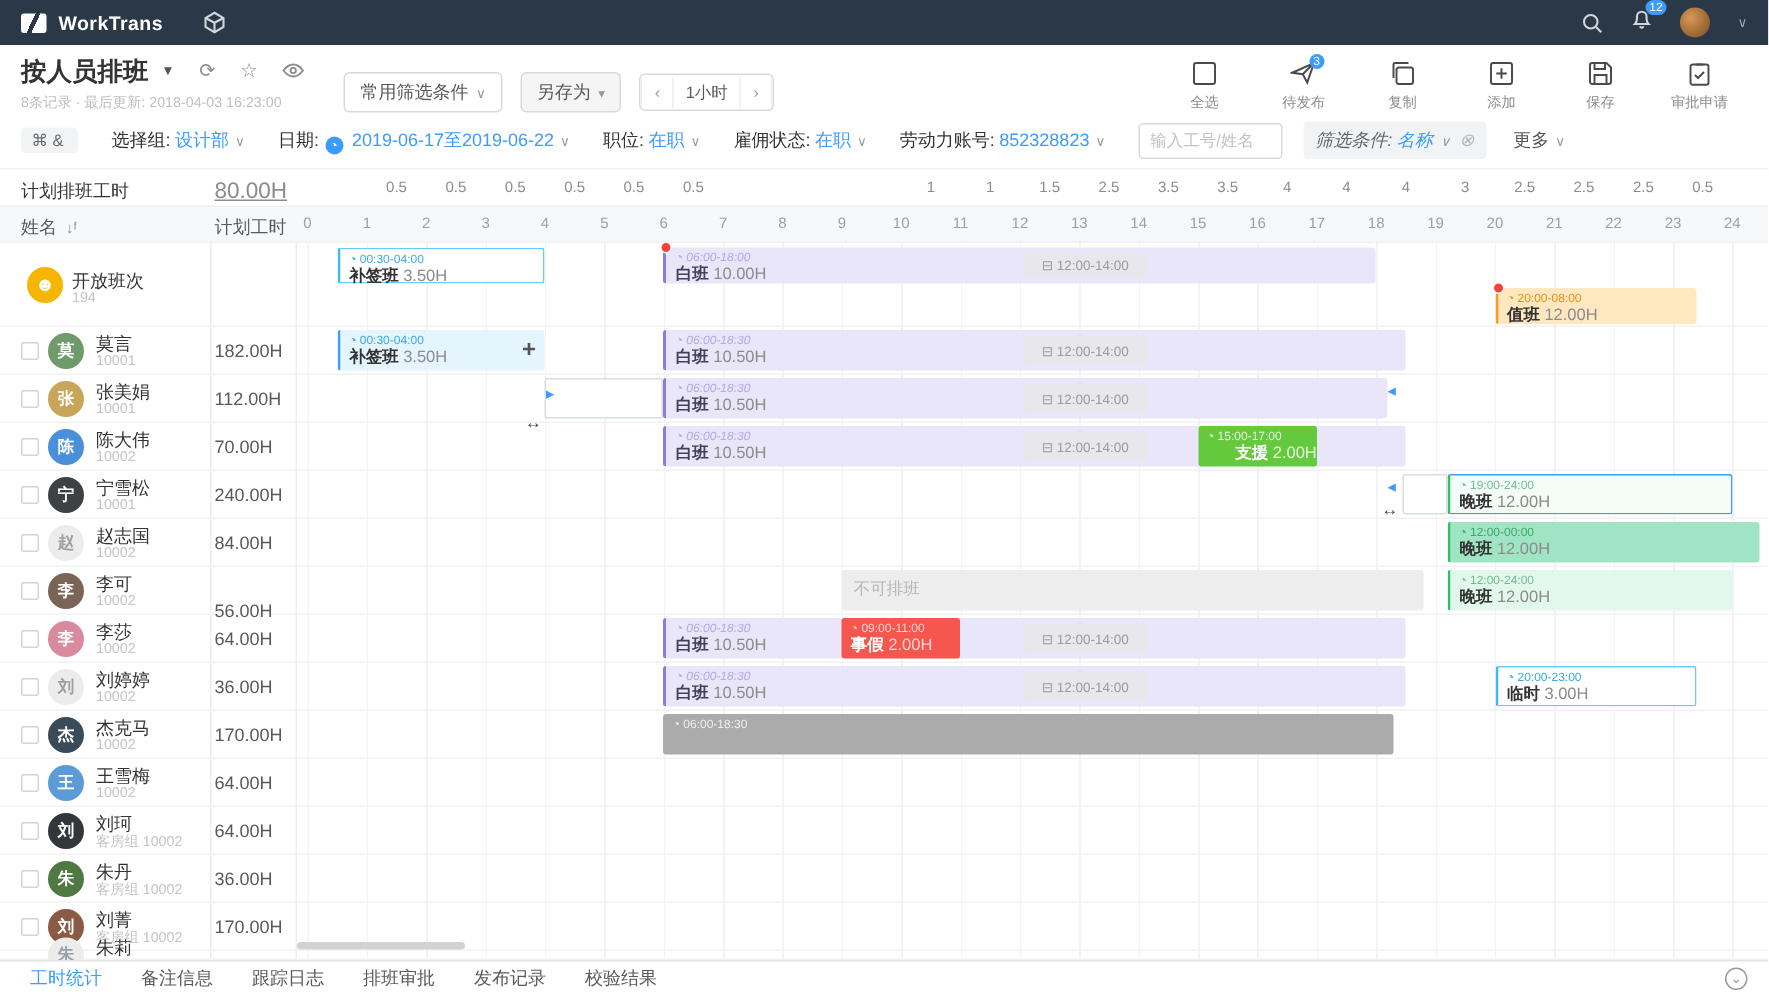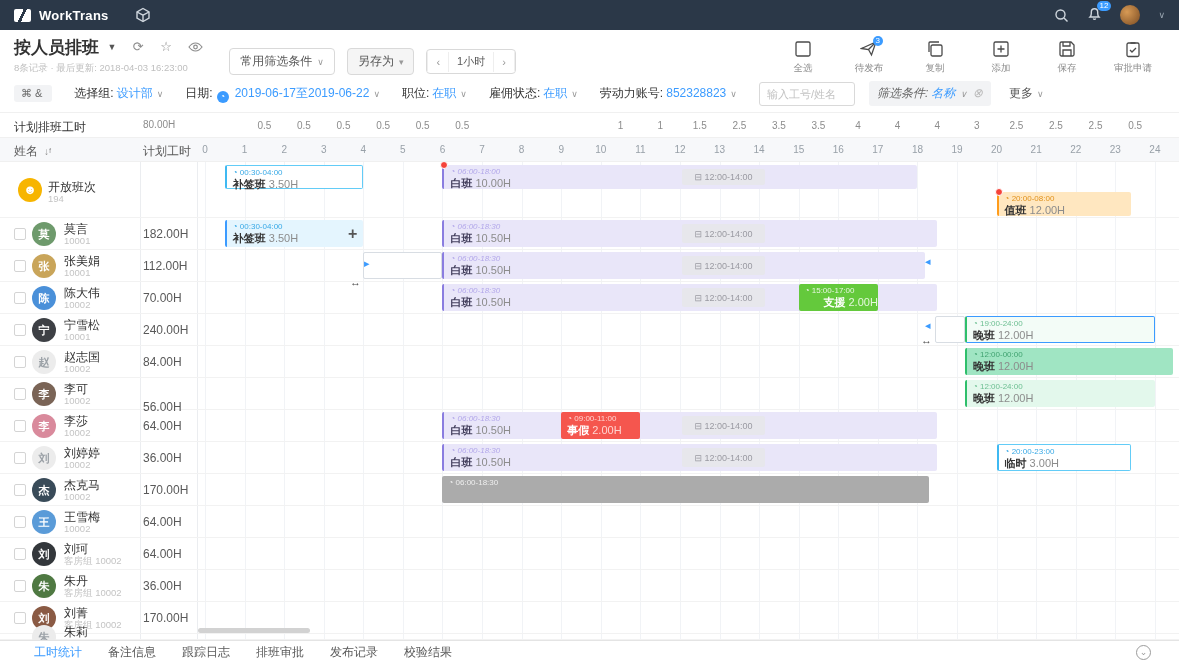--- a/index.html
+++ b/index.html
@@ -62,21 +62,21 @@
   .f-more{margin-left:18px;color:#555;}
   .f-more .c{font-size:9px;color:#999;margin-left:4px;}
 
   
   .grid{position:absolute;left:0;top:113px;width:100%;height:527px;overflow:hidden;}
   .col-line{position:absolute;top:0;bottom:0;width:1px;background:#ebedf0;}
   .vlines{position:absolute;left:205px;top:0;width:951px;bottom:0;
           background:repeating-linear-gradient(to right,#f1f3f6 0,#f1f3f6 1px,transparent 1px,transparent 39.58px);}
   .hdr1{position:absolute;left:0;top:0;width:100%;height:25px;border-bottom:1px solid #f0f0f0;background:#fff;}
   .hdr1 .cap{position:absolute;left:14px;top:6px;font-size:12px;color:#333;}
-  .hdr1 .tot{position:absolute;left:143px;top:6px;font-size:10px;color:#8c8c8c;}
+  .hdr1 .tot{position:absolute;left:143px;top:6px;font-size:15px;color:#8c8c8c;text-decoration:underline;}
   .htot{position:absolute;top:7px;font-size:10px;color:#8c8c8c;transform:translateX(-50%);}
   .hdr2{position:absolute;left:0;top:25px;width:100%;height:24px;background:#f7f8fa;border-bottom:1px solid #f0f0f0;}
   .hdr2 .nm{position:absolute;left:14px;top:5px;font-size:12px;color:#595959;}
   .hdr2 .sort{color:#8c8c8c;font-size:10px;margin-left:6px;}
   .hdr2 .ph{position:absolute;left:143px;top:5px;font-size:12px;color:#595959;}
   .tick{position:absolute;top:6px;font-size:10px;color:#98a0a8;transform:translateX(-50%);}
   .rows{position:absolute;left:0;top:49px;width:100%;bottom:0;overflow:hidden;}
   .row{position:relative;width:100%;border-bottom:1px solid #f2f2f2;}
   .cb{position:absolute;left:14px;width:12px;height:12px;border:1px solid #d4d4d4;border-radius:2px;background:#fff;}
   .avatar{position:absolute;border-radius:50%;color:#fff;text-align:center;}
@@ -121,21 +121,21 @@
   .k-ghost{background:#fff;border:1px solid #d8dde3;}
   .chip{position:absolute;background:#e7e7ec;border-radius:2px;color:#9a9aa2;font-size:9px;
         display:flex;align-items:center;justify-content:center;gap:3px;white-space:nowrap;}
   .dot{position:absolute;left:-4px;top:-4px;width:8px;height:8px;border-radius:50%;background:#f5433a;border:1px solid #fff;}
   .plus{position:absolute;right:6px;top:50%;transform:translateY(-50%);font-size:16px;color:#555;font-weight:bold;}
   .ovl{position:absolute;font-size:11px;line-height:11px;z-index:5;}
 
   
   .hscroll{position:absolute;left:198px;top:628px;width:112px;height:5px;border-radius:3px;background:#d2d2d2;}
   .footer{position:absolute;left:0;top:640px;width:100%;height:23px;border-top:1px solid #e4e4e4;background:#fff;
-          display:flex;align-items:center;padding:0 28px;}
+          display:flex;align-items:center;padding:0 14px;}
   .tab{font-size:12px;color:#595959;margin-left:26px;position:relative;}
   .tab:first-child{margin-left:6px;}
   .tab.active{color:#3b9bff;}
   .tab.active:after{content:"";position:absolute;left:-4px;right:-4px;bottom:-6px;height:3px;background:#3b9bff;}
   .foot-ic{margin-left:auto;width:15px;height:15px;border:1px solid #9b9b9b;border-radius:50%;color:#9b9b9b;
            font-size:9px;line-height:13px;text-align:center;}
 </style>
 </head>
 <body>
 
@@ -352,20 +352,23 @@
             <div class="cap">◔ 12:00-00:00</div>
             <div class="ttl">晚班<span class="hrs">12.00H</span></div>
           </div>
         </div>
         <div class="row" style="height: 32px;">
           <span class="cb" style="top: 10px;"></span>
           <div class="avatar" style="width: 24px; height: 24px; left: 32px; top: 4px; font: bold 11px / 24px &quot;Liberation Sans&quot;, sans-serif; background: rgb(122, 100, 86);">李</div>
           <span class="r-name" style="left: 64px; top: 3px;">李可</span>
           <span class="r-sub" style="left: 64px; top: 17px;">10002</span>
           <span class="r-hours" style="top: 22px;">56.00H</span>
+          <div class="blk k-unavail" style="left: 561.22px; width: 387.884px; top: 2px; height: 27px;">
+            <div class="ttl">不可排班</div>
+          </div>
           <div class="blk k-mint-light" style="left: 964.936px; width: 189.984px; top: 2px; height: 27px;">
             <div class="cap">◔ 12:00-24:00</div>
             <div class="ttl">晚班<span class="hrs">12.00H</span></div>
           </div>
         </div>
         <div class="row" style="height: 32px;">
           <span class="cb" style="top: 10px;"></span>
           <div class="avatar" style="width: 24px; height: 24px; left: 32px; top: 4px; font: bold 11px / 24px &quot;Liberation Sans&quot;, sans-serif; background: rgb(217, 138, 156);">李</div>
           <span class="r-name" style="left: 64px; top: 3px;">李莎</span>
           <span class="r-sub" style="left: 64px; top: 17px;">10002</span>

